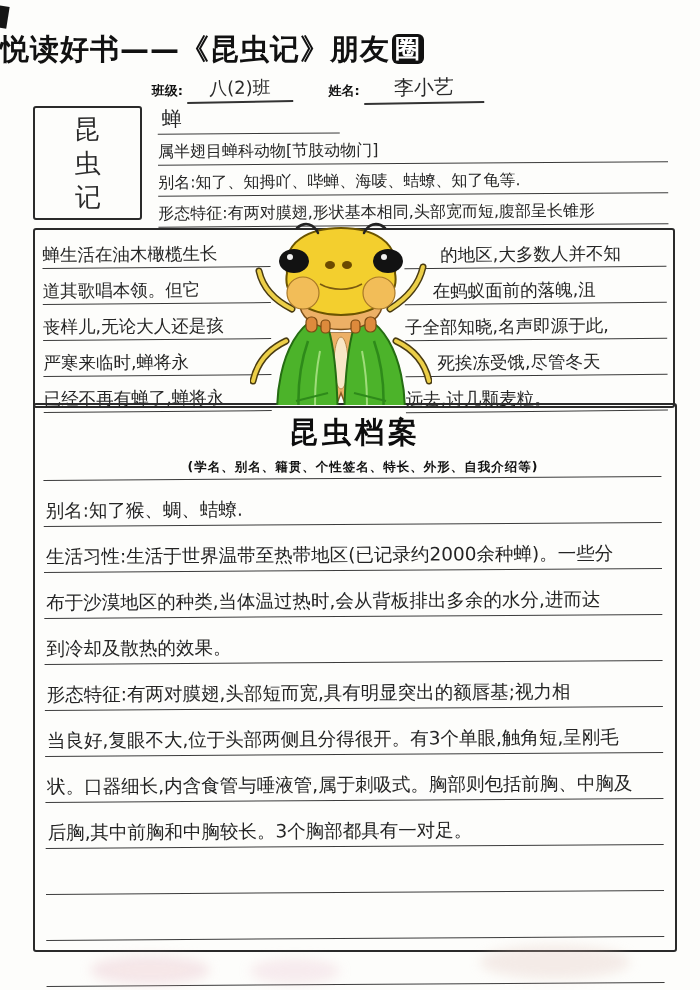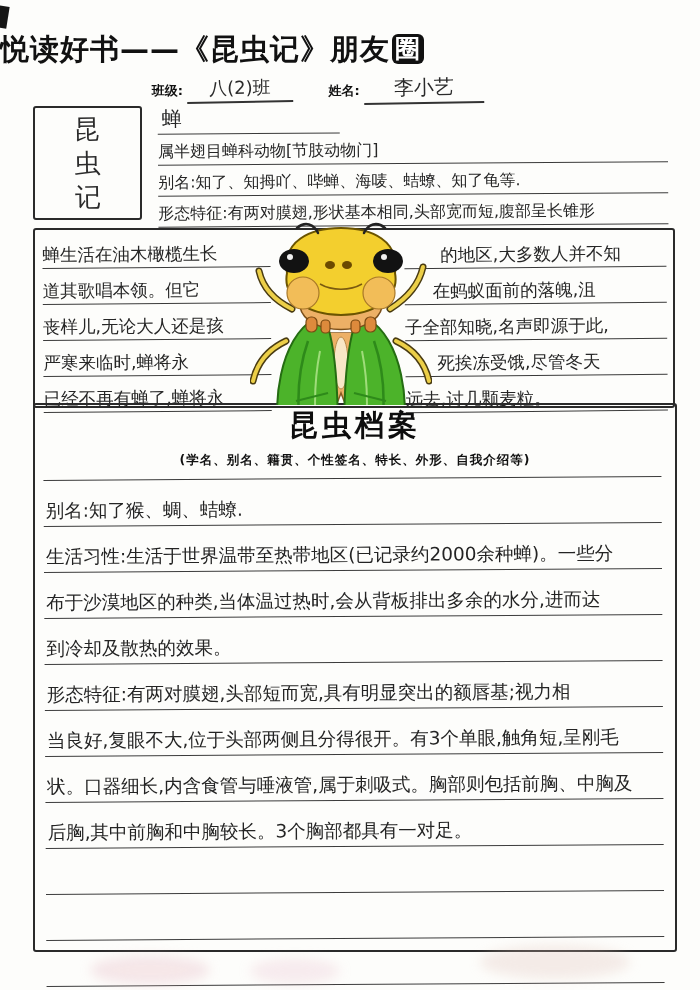--- a/index.html
+++ b/index.html
@@ -37,22 +37,22 @@
   .note-col{position:absolute;top:2px;}
   .note-col .note-row{height:34px;border-bottom:1.8px solid #3a3a3a;font-size:17.5px;display:flex;align-items:flex-end;padding-bottom:1px;color:#262626;white-space:nowrap;}
   .note-left{left:8px;width:228px;transform:rotate(-0.5deg);}
   .note-right{left:370px;width:262px;transform:rotate(-0.6deg);}
   .note-right .note-row:nth-child(1){padding-left:36px;}
   .note-right .note-row:nth-child(2){padding-left:28px;}
   .note-right .note-row:nth-child(4){padding-left:32px;}
   .cicada-wrap{left:250px;top:221px;width:182px;height:184px;z-index:5;}
   
   .archive-box{left:33px;top:403px;width:640px;height:545px;}
-  .archive-title{width:100%;text-align:center;font-size:29px;font-weight:900;letter-spacing:4px;color:#0d0d0d;margin-top:1px;}
-  .archive-subtitle{width:100%;text-align:center;font-size:12.5px;font-weight:700;color:#111;margin-top:6px;letter-spacing:1px;}
+  .archive-title{width:100%;text-align:center;font-size:29px;font-weight:900;letter-spacing:4px;color:#0d0d0d;margin-top:8px;}
+  .archive-subtitle{width:100%;text-align:center;font-size:12.5px;font-weight:700;color:#111;margin-top:6px;letter-spacing:1px;padding-left:8px;}
   .archive-rows{position:absolute;left:10px;top:73px;width:618px;border-top:1.8px solid #3a3a3a;transform:rotate(-0.35deg);}
   .archive-row{height:42px;border-bottom:1.8px solid #3c3c3c;font-size:18.5px;display:flex;align-items:flex-end;padding:0 0 3px 2px;color:#242424;white-space:nowrap;}
   
   .smudge{border-radius:50%;filter:blur(6px);}
   .s1{left:90px;top:955px;width:120px;height:30px;background:rgba(233,190,198,0.35);}
   .s2{left:480px;top:945px;width:150px;height:34px;background:rgba(225,195,185,0.30);}
   .s3{left:250px;top:958px;width:90px;height:26px;background:rgba(230,185,200,0.25);}
 </style>
 </head>
 <body>

